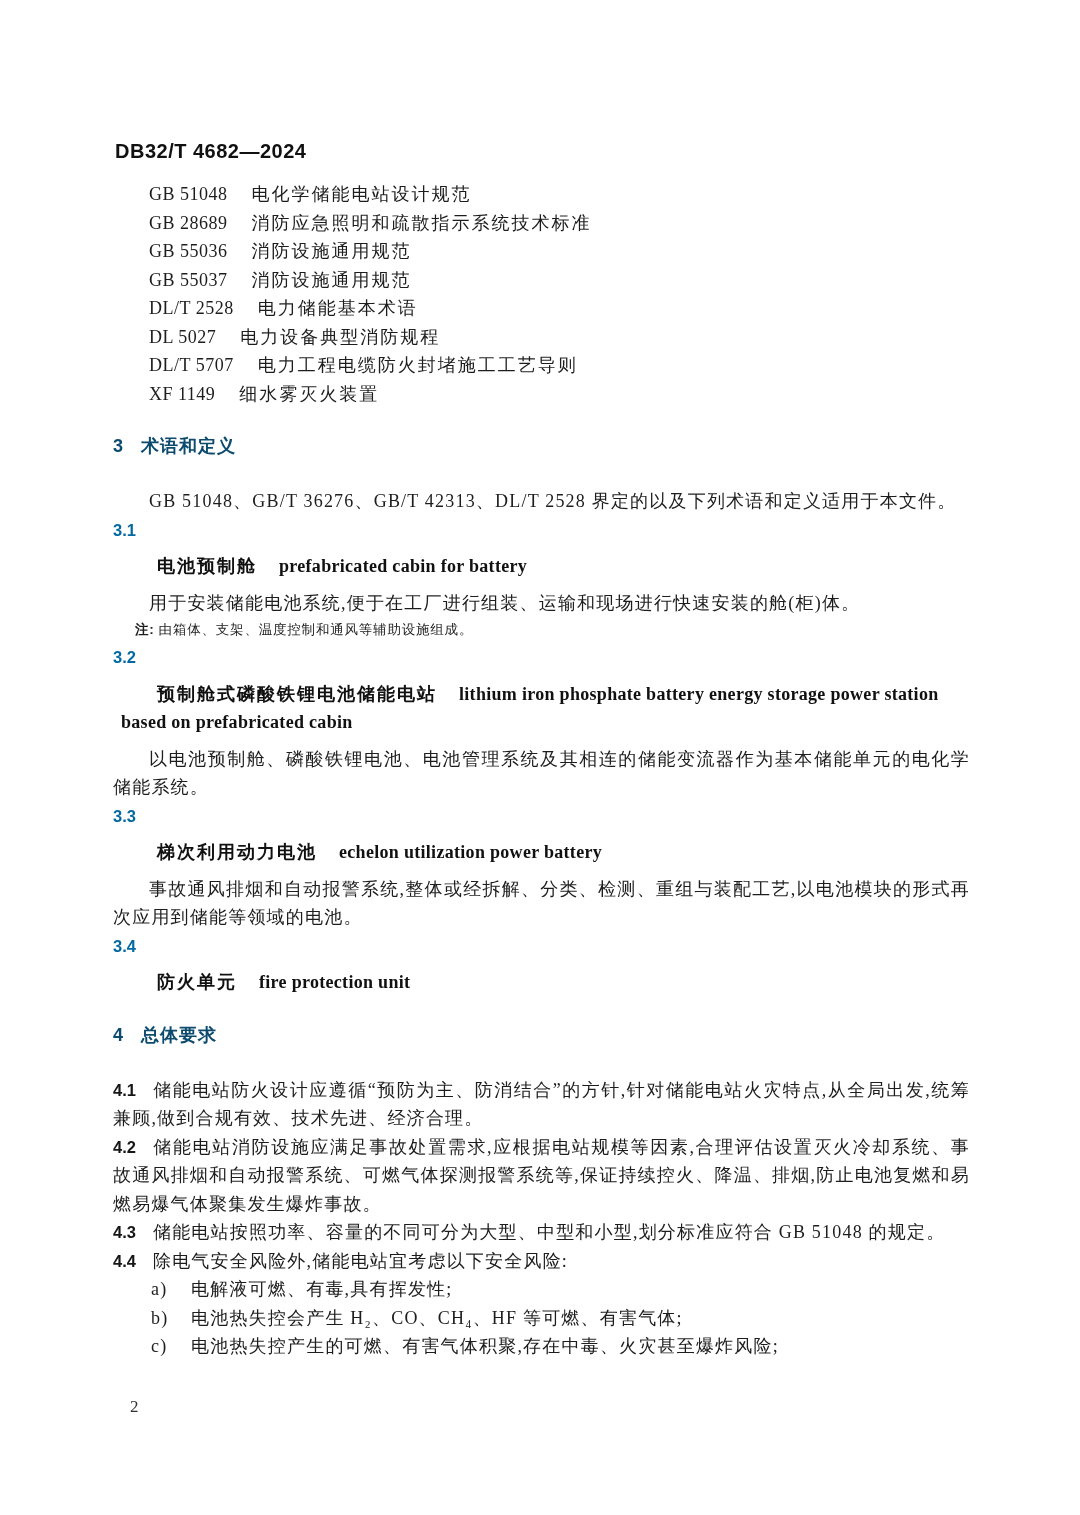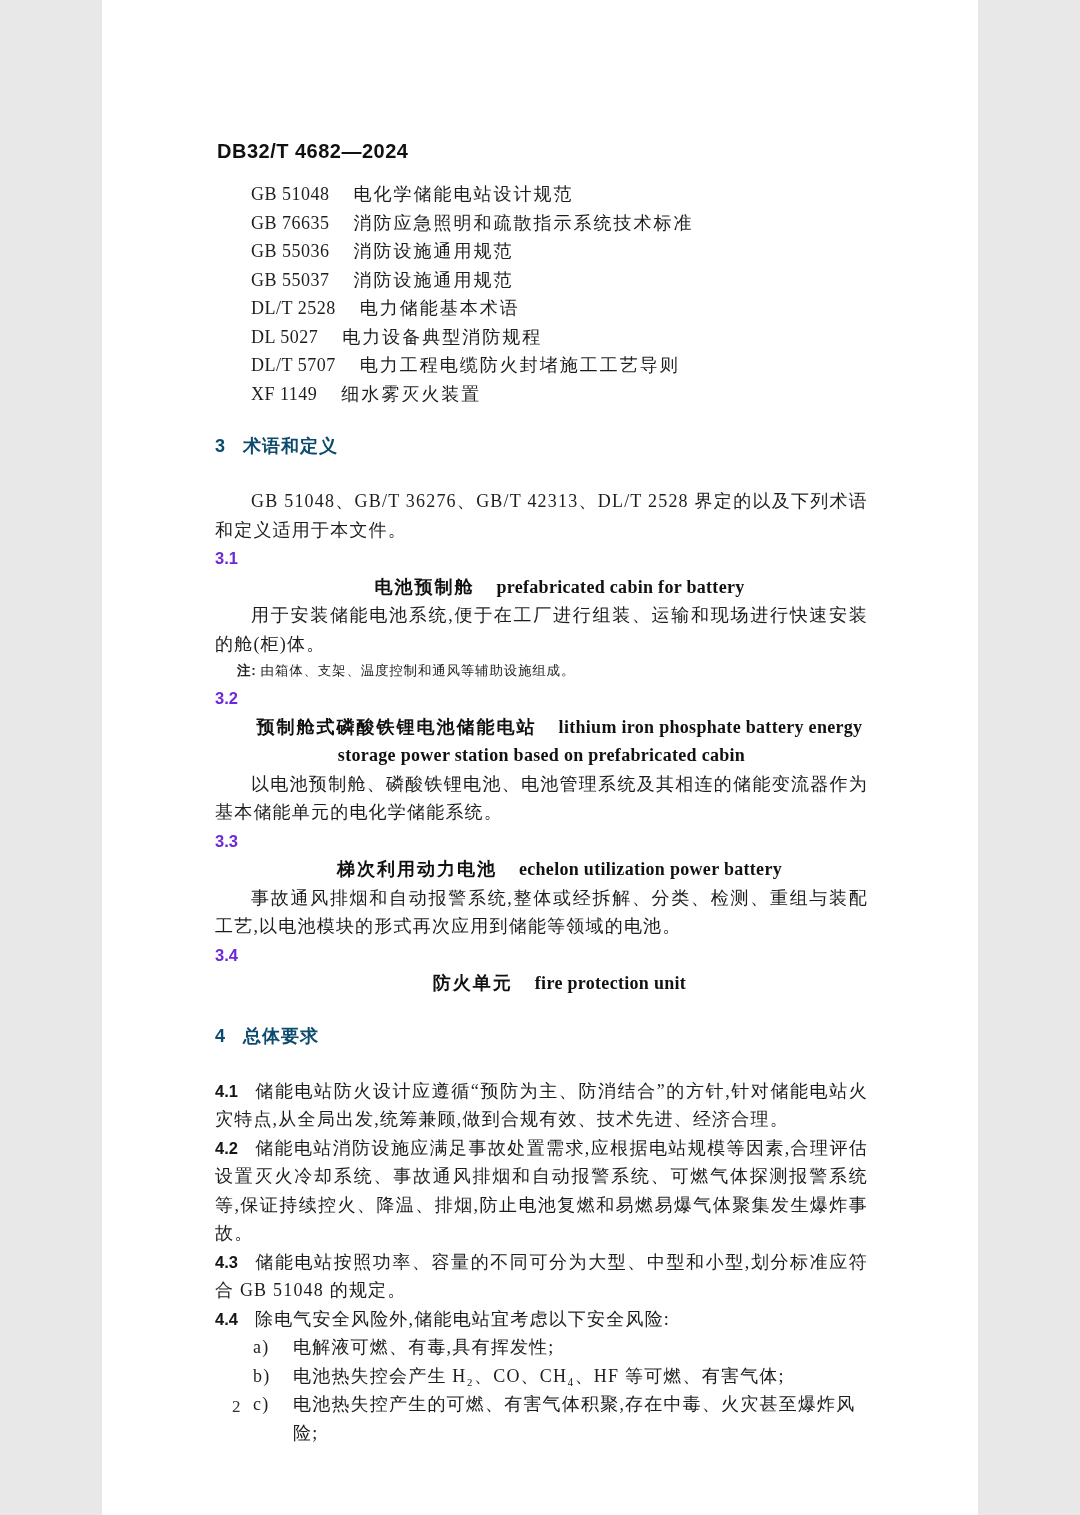--- a/index.html
+++ b/index.html
@@ -1,18 +1,18 @@
 <!DOCTYPE html>
 <html><head>
 <meta charset="utf-8">
 <style>
   html,body{margin:0;padding:0;background:#e8e8e8;}
   .page{
     position:relative;
-    width:876px;height:1515px;
+    width:1080px;height:1515px;
     margin:0 auto;
     background:#ffffff;
     box-sizing:border-box;
     padding:140px 110px 0 113px;
     color:#1d1d1d;
     font-family:"Liberation Serif","DejaVu Serif",serif;
     font-size:18px;
     line-height:28.5px;
     overflow:hidden;
   }
@@ -49,26 +49,26 @@
     text-align:justify;
     letter-spacing:1.2px;
   }
   
   .term-num{
     font-family:"Liberation Sans","DejaVu Sans",sans-serif;
     font-weight:600;
     font-size:16.5px;
     line-height:28.5px;
     margin:0;
-    color:#6d28d9;
+    color:#0369a1;
   }
   .term-line{
-    margin:0;
+    margin:8px;
     text-indent:2em;
-    text-align:center;
+    text-align:left;
     line-height:28.5px;
   }
   .term-zh{
     font-family:"Liberation Sans","DejaVu Sans",sans-serif;
     font-weight:700;
     letter-spacing:2px;
     color:#111;
   }
   .term-en{
     font-family:"Liberation Serif","DejaVu Serif",serif;
@@ -122,21 +122,21 @@
 
 <div class="page">
 
   <div class="doc-header">DB32/T 4682—2024</div>
 
   <div class="ref-list">
     <div class="ref-row">
       <span class="ref-code">GB 51048</span><span class="ref-title">电化学储能电站设计规范</span>
     </div>
     <div class="ref-row">
-      <span class="ref-code">GB 76635</span><span class="ref-title">消防应急照明和疏散指示系统技术标准</span>
+      <span class="ref-code">GB 28689</span><span class="ref-title">消防应急照明和疏散指示系统技术标准</span>
     </div>
     <div class="ref-row">
       <span class="ref-code">GB 55036</span><span class="ref-title">消防设施通用规范</span>
     </div>
     <div class="ref-row">
       <span class="ref-code">GB 55037</span><span class="ref-title">消防设施通用规范</span>
     </div>
     <div class="ref-row">
       <span class="ref-code">DL/T 2528</span><span class="ref-title">电力储能基本术语</span>
     </div>

